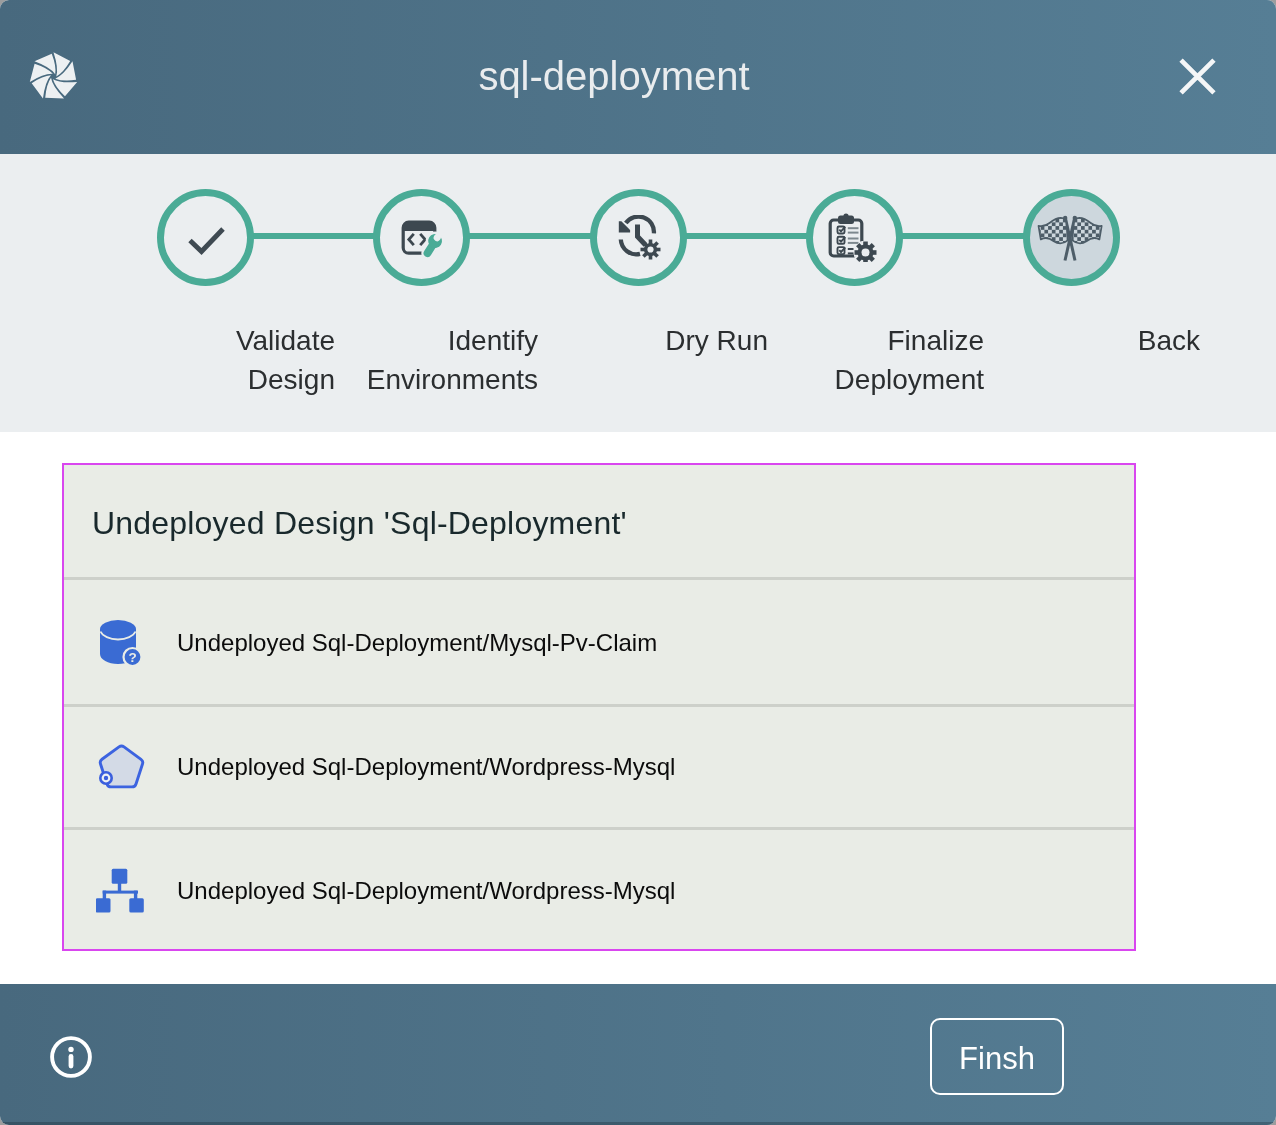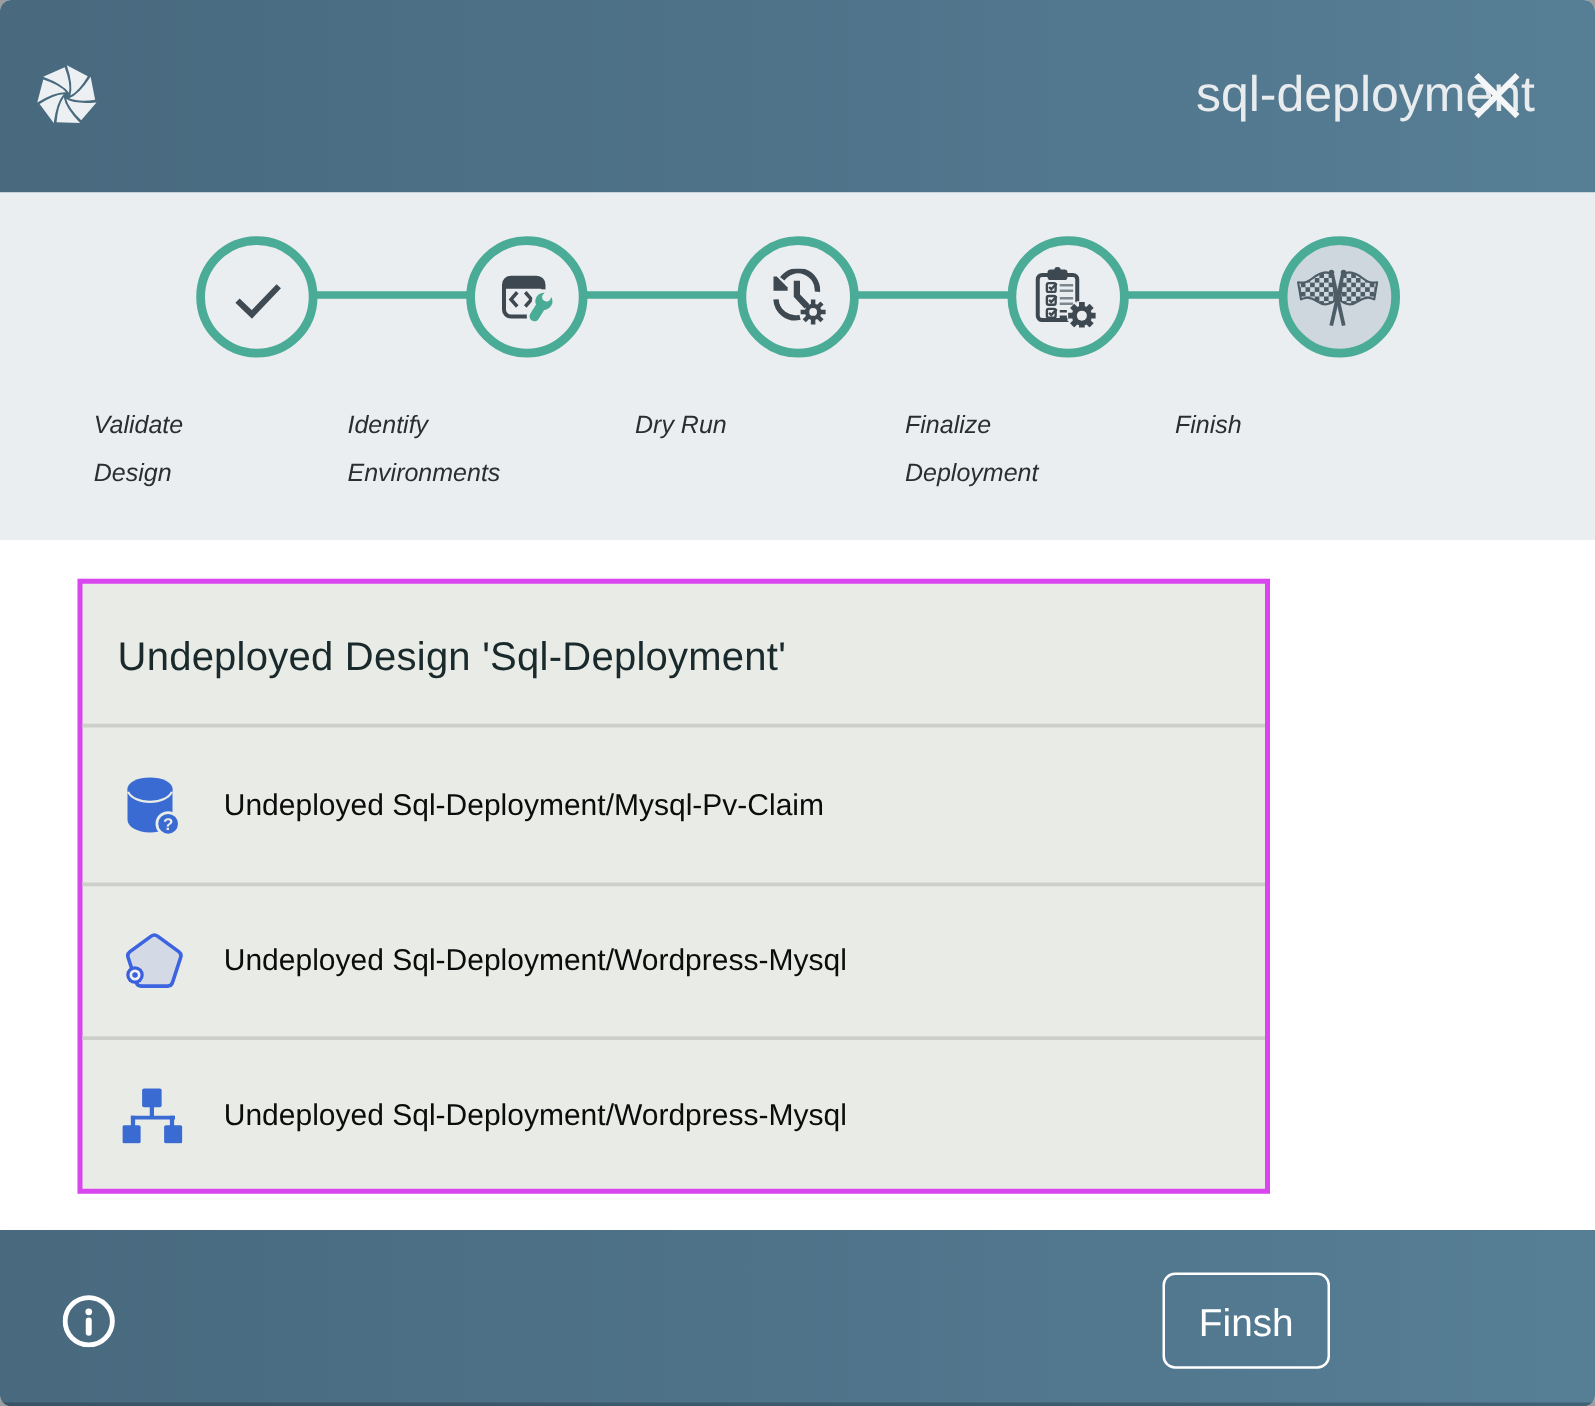--- a/index.html
+++ b/index.html
@@ -1,28 +1,28 @@
 <!DOCTYPE html>
 <html><head>
 <meta charset="utf-8">
 <style>
 * { margin:0; padding:0; box-sizing:border-box; }
 html,body { width:1276px; height:1125px; background:#9c9d9e; font-family:"Liberation Sans", sans-serif; }
 #modal { position:absolute; left:0; top:0; width:1276px; height:1125px; border-radius:9px; overflow:hidden; background:#fff; }
 #header { position:absolute; left:0; top:0; width:1276px; height:154px; background:linear-gradient(90deg,#48697e,#567e95); }
-#title { position:absolute; left:0; top:55px; width:1228px; text-align:right; font-size:40px; line-height:42px; color:#e9ecee; }
+#title { position:absolute; left:0; top:55px; width:1228px; text-align:center; font-size:40px; line-height:42px; color:#e9ecee; }
 #closex { position:absolute; left:1179px; top:58px; width:37px; height:37px; }
 #stepper { position:absolute; left:0; top:154px; width:1276px; height:278px; background:#ebeef0; }
 #connline { position:absolute; left:205px; top:79px; width:865px; height:6px; background:#4aab96; }
 .circ { position:absolute; top:35px; width:97px; height:97px; border-radius:50%; border:7px solid #4aab96; background:#ebeef0; }
 .circ.last { background:#cdd7dd; }
 .circ svg { position:absolute; }
-.slabel { position:absolute; top:167px; width:260px; text-align:left; font-size:20px; line-height:39px; color:#2b2e30;font-style:italic; }
+.slabel { position:absolute; top:167px; width:260px; text-align:right; font-size:28px; line-height:39px; color:#2b2e30; }
 #content { position:absolute; left:0; top:432px; width:1276px; height:552px; background:#fff; }
-#listbox { position:absolute; left:62px; top:31px; width:954px; background:#e9ece6; border:4px solid #d946ef; }
+#listbox { position:absolute; left:62px; top:31px; width:1074px; background:#e9ece6; border:2px solid #d946ef; }
 .lrow { position:relative; }
 .lrow + .lrow { border-top:3px solid #cdd0ca; }
 .rtext1 { position:absolute; left:28px; top:42px; font-size:32px; line-height:32px; color:#19292c; letter-spacing:0.2px; }
 .rtext { position:absolute; left:113px; top:47px; font-size:24px; line-height:32px; color:#0c0c0c; }
 .ricon { position:absolute; }
 #footer { position:absolute; left:0; top:984px; width:1276px; height:141px; background:linear-gradient(90deg,#48697e,#567e95); }
 #footer::after { content:""; position:absolute; left:0; bottom:0; width:100%; height:3px; background:rgba(16,34,44,0.3); }
 #infoi { position:absolute; left:49.5px; top:1035.5px; width:42px; height:42px; }
 #backbtn { position:absolute; left:930px; top:1018px; width:134px; height:77px; border:2px solid #fff; border-radius:10px; color:#fff; font-size:31px; text-align:center; line-height:77px; }
 #finbtn { position:absolute; left:1098px; top:1017px; width:148px; height:79px; background:#4bb19b; border-radius:10px; color:#fff; font-size:31px; text-align:center; line-height:79px; }
@@ -143,21 +143,21 @@
         <circle cx="28.2" cy="3" r="2.2" fill="#4d5d68"></circle>
         <circle cx="37.8" cy="3" r="2.2" fill="#4d5d68"></circle>
         <path id="flg" d="M28.8,4.5 C 24,1.2 18,3.6 12.5,8 C 9.5,10.4 5.5,11.6 1.5,10.8 L 3.8,24.5 C 8,22.3 12.5,23 16.8,26.2 C 21.5,29.6 26.5,29 31.2,25.2 Z" fill="url(#chk)" stroke="#4d5d68" stroke-width="1.7" stroke-linejoin="round"></path>
         <use href="#flg" transform="translate(66.2,0) scale(-1,1)"></use>
       </svg>
     </div>
     <div class="slabel" style="left:75px">Validate<br>Design</div>
     <div class="slabel" style="left:278px">Identify<br>Environments</div>
     <div class="slabel" style="left:724px">Finalize<br>Deployment</div>
     <div class="slabel" style="left:508px">Dry Run</div>
-    <div class="slabel" style="left:940px">Finish</div>
+    <div class="slabel" style="left:940px">Back</div>
   </div>
   <div id="content">
     <div id="listbox">
       <div class="lrow" style="height:112px">
           <div class="rtext1">Undeployed Design 'Sql-Deployment'</div>
         </div>
       <div class="lrow" style="height:127px">
         <svg class="ricon" style="left:35px;top:39px" width="44" height="48" viewBox="0 0 44 48">
           <path d="M1,10 L1,35 C1,40.5 9,45 19,45 C29,45 37,40.5 37,35 L37,10 Z" fill="#3a6bd3"></path>
           <ellipse cx="19" cy="10" rx="18" ry="9" fill="#3a6bd3"></ellipse>

